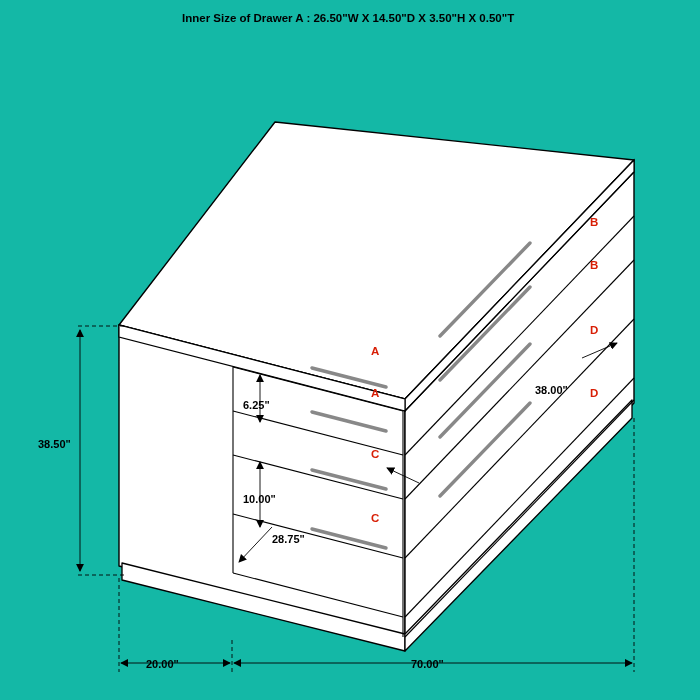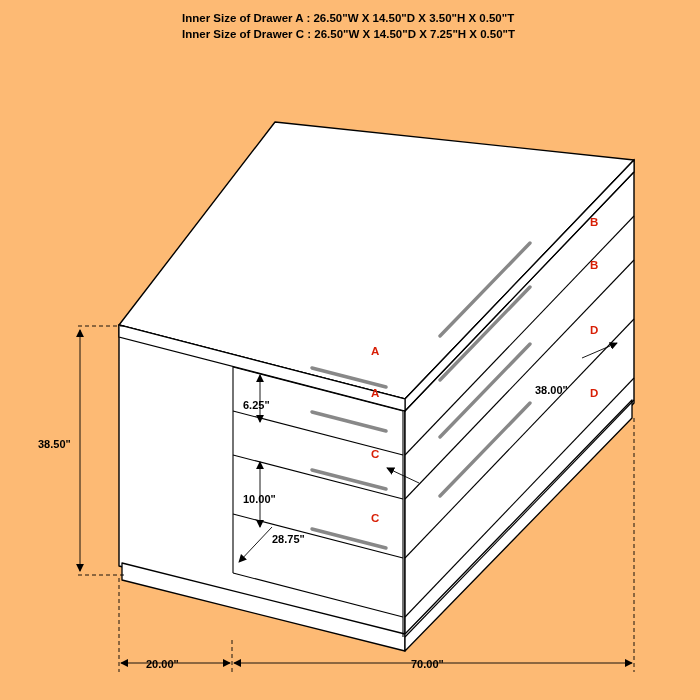--- a/index.html
+++ b/index.html
@@ -4,21 +4,21 @@
 <style>
   html, body {
     margin: 0;
     padding: 0;
     background: #ffffff;
   }
   #root {
     position: relative;
     width: 700px;
     height: 700px;
-    background: #fdba74;
+    background: #14b8a6;
     font-family: "Liberation Sans", sans-serif;
     overflow: hidden;
   }
   .spec-block {
     position: absolute;
     left: 182px;
     top: 10px;
     width: 420px;
   }
   .spec-line {
@@ -48,21 +48,20 @@
     font-family: "Liberation Sans", sans-serif;
   }
 </style>
 </head>
 <body>
 
 <div id="root">
 
   <div class="spec-block">
     <div class="spec-line">Inner Size of Drawer A : 26.50"W X 14.50"D X 3.50"H X 0.50"T</div>
-    <div class="spec-line">Inner Size of Drawer C : 26.50"W X 14.50"D X 7.25"H X 0.50"T</div>
   </div>
 
   <svg class="diagram" viewBox="0 0 700 700">
     <defs>
       <marker id="arrHead" markerWidth="9" markerHeight="9" refX="8" refY="4.5" orient="auto">
         <path d="M0,0 L9,4.5 L0,9 z" fill="#000000"></path>
       </marker>
       <marker id="arrTail" markerWidth="9" markerHeight="9" refX="1" refY="4.5" orient="auto">
         <path d="M9,0 L0,4.5 L9,9 z" fill="#000000"></path>
       </marker>

